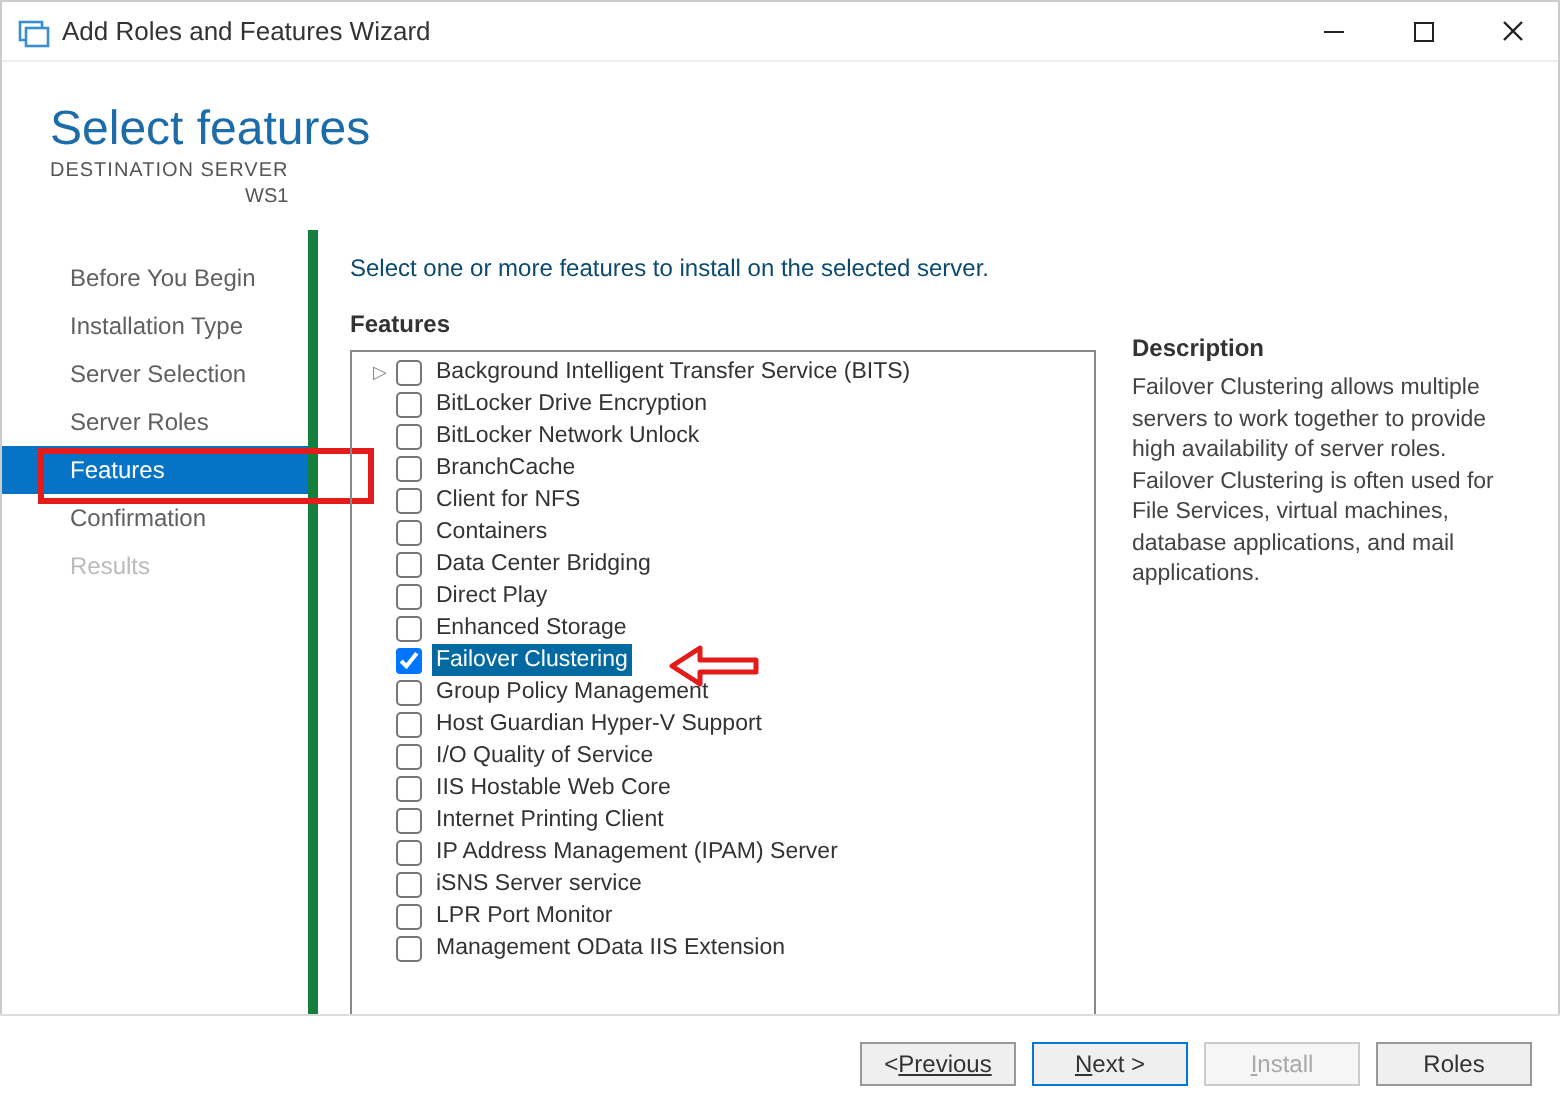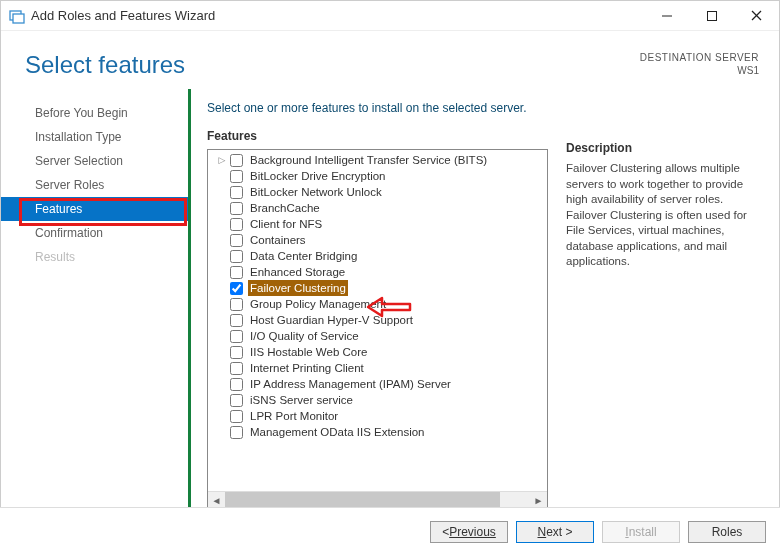--- a/index.html
+++ b/index.html
@@ -31,43 +31,44 @@
   .winbtn {
     width: 45px; height: 30px;
     display: flex; align-items: center; justify-content: center;
     font-size: 13px;
     font-family: "Segoe UI", sans-serif;
   }
   .header {
     display: flex;
     padding: 20px 20px 10px 24px;
     align-items: flex-start;
+    flex-direction: column;
   }
   .header h1 {
     font-size: 24px;
     font-weight: 300;
     color: #1b6ca8;
     margin: 0;
     flex: 1;
   }
   .dest {
     text-align: right;
     font-size: 10px;
     color: #555;
     line-height: 1.3;
   }
   .dest-label { letter-spacing: 0.5px; }
   .main {
     display: flex;
     height: 420px;
   }
   .sidebar {
-    width: 190px;
+    width: 158px;
     padding: 12px 0 0 0;
-    border-right: 3px solid #15803d;
+    border-right: 5px solid #15803d;
     position: relative;
   }
   .sidebar-item {
     padding: 5px 0 5px 34px;
     font-size: 12px;
     color: #606060;
     cursor: default;
     position: relative;
   }
   .sidebar-item.active {
@@ -116,21 +117,21 @@
     width: 12px;
     color: #888;
     font-size: 9px;
     text-align: center;
   }
   .feature-row input[type=checkbox]{
     width: 13px; height: 13px;
     margin: 1px 5px 1px 2px;
   }
   .feature-row .label { padding: 0 2px; }
-  .feature-row.selected .label { background: #a16207; color: #fff; }
+  .feature-row.selected .label { background: #0369a1; color: #fff; }
   .hscroll {
     height: 17px;
     background: #f0f0f0;
     border-top: 1px solid #ddd;
     display: flex;
     align-items: center;
   }
   .hscroll .arrow {
     width: 17px; height: 17px;
     display:flex;align-items:center;justify-content:center;
@@ -265,20 +266,25 @@
                 <span class="label">Containers</span>
               </div>
               <div class="feature-row">
                 <span class="expander"></span>
                 <input type="checkbox" style="">
                 <span class="label">Data Center Bridging</span>
               </div>
               <div class="feature-row">
                 <span class="expander"></span>
                 <input type="checkbox" style="">
+                <span class="label">Direct Play</span>
+              </div>
+              <div class="feature-row">
+                <span class="expander"></span>
+                <input type="checkbox" style="">
                 <span class="label">Enhanced Storage</span>
               </div>
               <div class="feature-row selected">
                 <span class="expander"></span>
                 <input type="checkbox" checked="" style="">
                 <span class="label">Failover Clustering</span>
               </div>
               <div class="feature-row">
                 <span class="expander"></span>
                 <input type="checkbox" style="">

